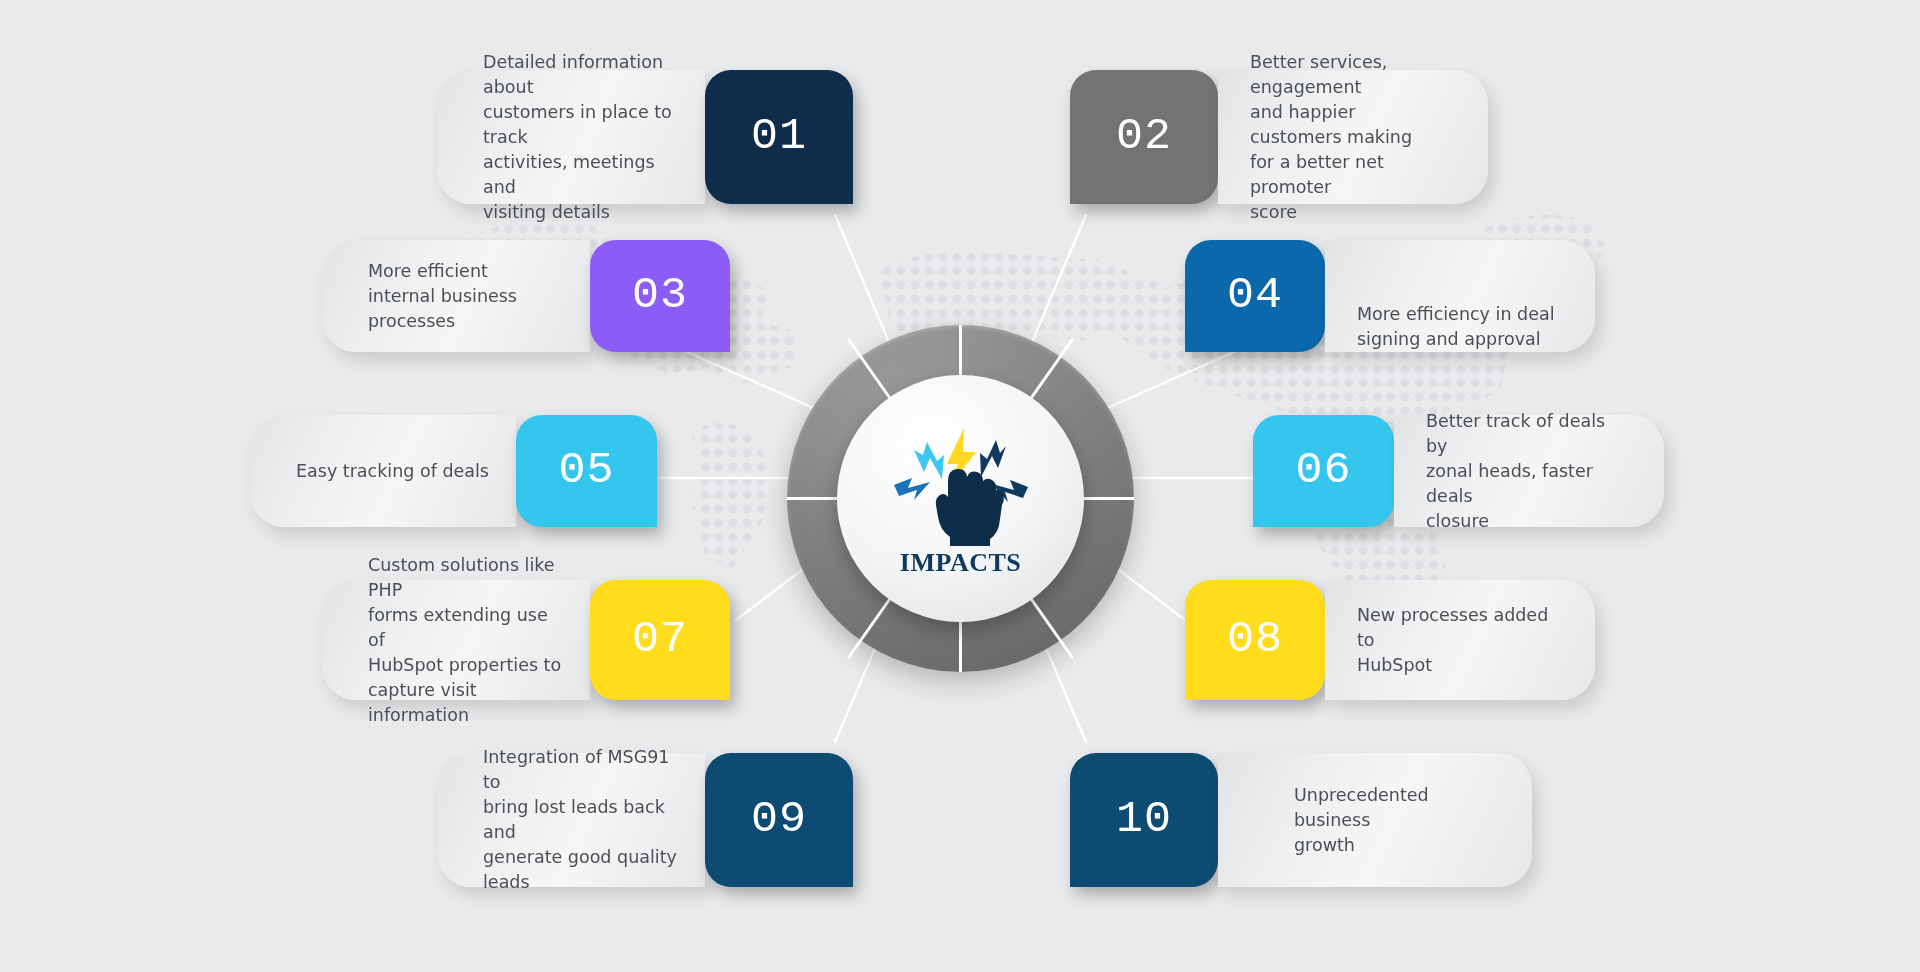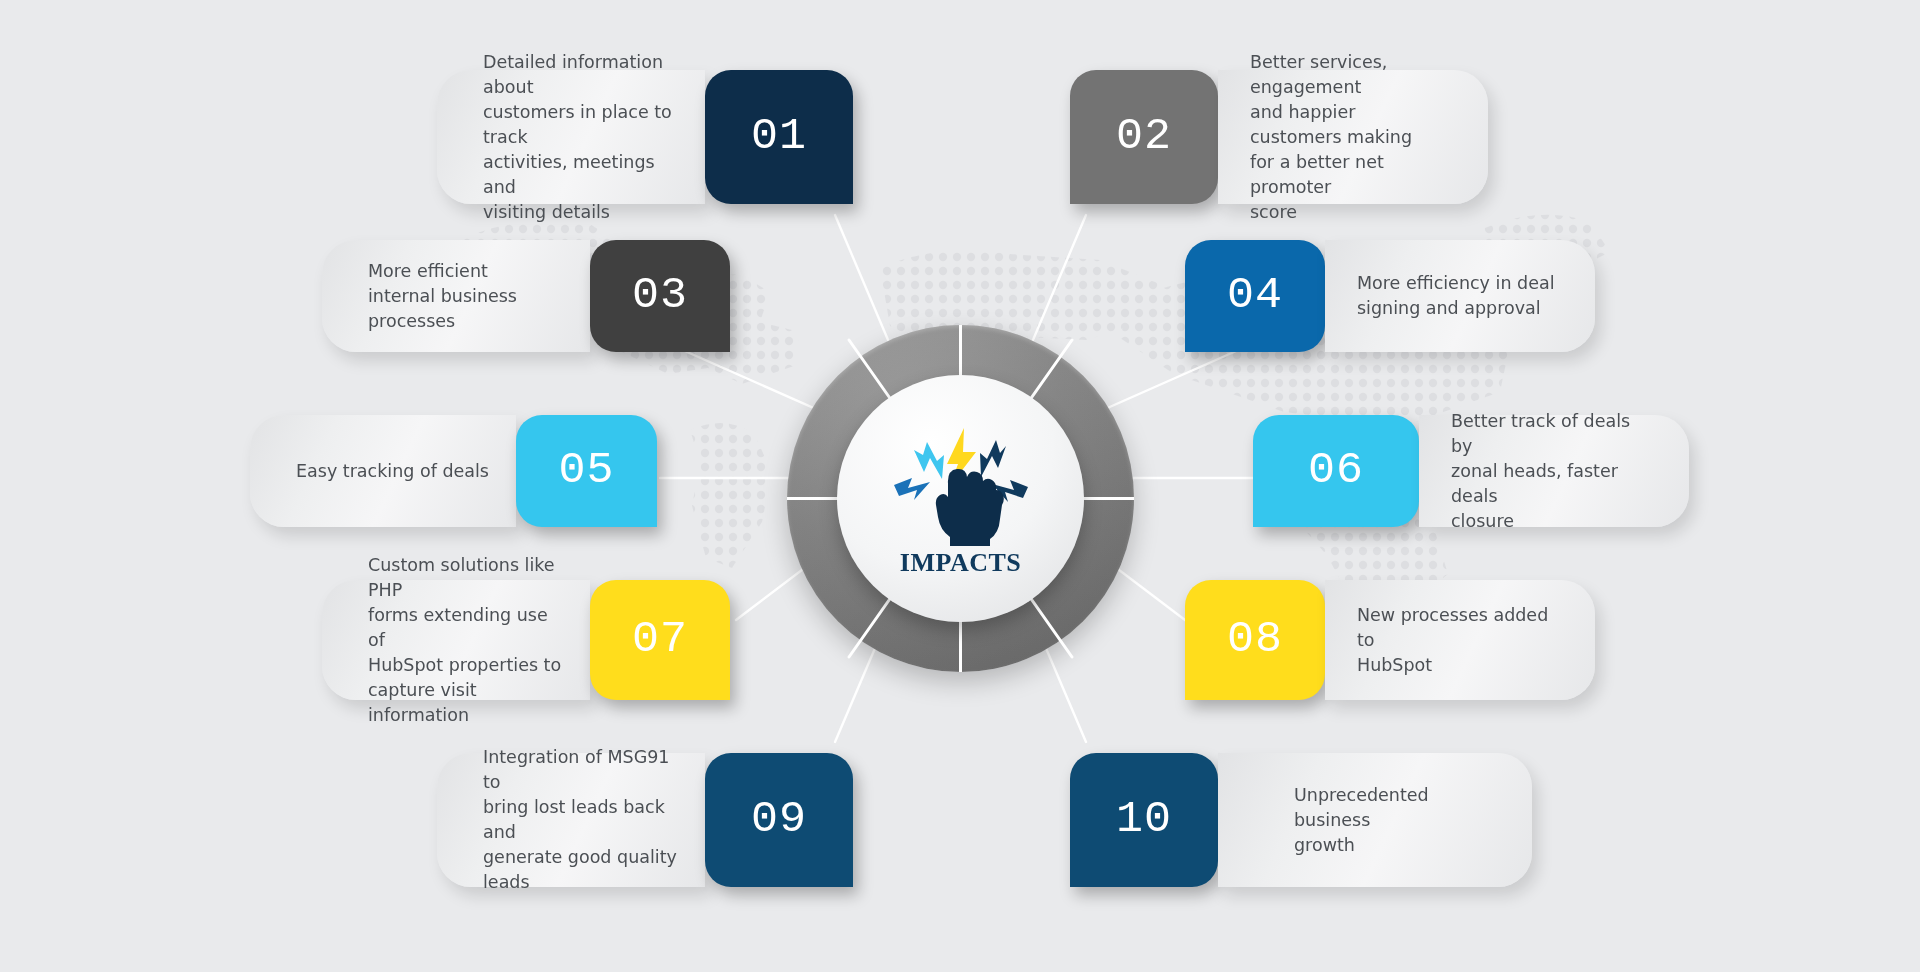--- a/index.html
+++ b/index.html
@@ -157,46 +157,46 @@
 score</div>
     </div>
   </div>
 
   <div class="card side-left" style="left:322px;top:240px;">
     <div class="card-body" style="width:268px;height:112px;">
       <div class="card-text">More efficient
 internal business
 processes</div>
     </div>
-    <div class="badge leaf-l" style="width:140px;height:112px;background:#404040;">
+    <div class="badge leaf-l" style="width:140px;height:112px;background:#8b5cf6;">
       <span class="badge-num">03</span>
     </div>
   </div>
 
   <div class="card side-right" style="left:1185px;top:240px;">
     <div class="badge leaf-r" style="width:140px;height:112px;background:#0a68ab;">
       <span class="badge-num">04</span>
     </div>
-    <div class="card-body" style="width:270px;height:112px;">
+    <div class="card-body" style="width:270px;height:112px;align-items:flex-end;">
       <div class="card-text">More efficiency in deal
 signing and approval</div>
     </div>
   </div>
 
   <div class="card side-left" style="left:250px;top:415px;">
     <div class="card-body" style="width:266px;height:112px;">
       <div class="card-text">Easy tracking of deals</div>
     </div>
     <div class="badge leaf-l" style="width:141px;height:112px;background:#35c6ee;">
       <span class="badge-num">05</span>
     </div>
   </div>
 
   <div class="card side-right" style="left:1253px;top:415px;">
-    <div class="badge leaf-r" style="width:166px;height:112px;background:#35c6ee;">
+    <div class="badge leaf-r" style="width:141px;height:112px;background:#35c6ee;">
       <span class="badge-num">06</span>
     </div>
     <div class="card-body" style="width:270px;height:112px;">
       <div class="card-text">Better track of deals by
 zonal heads, faster deals
 closure</div>
     </div>
   </div>
 
   <div class="card side-left" style="left:322px;top:580px;">

